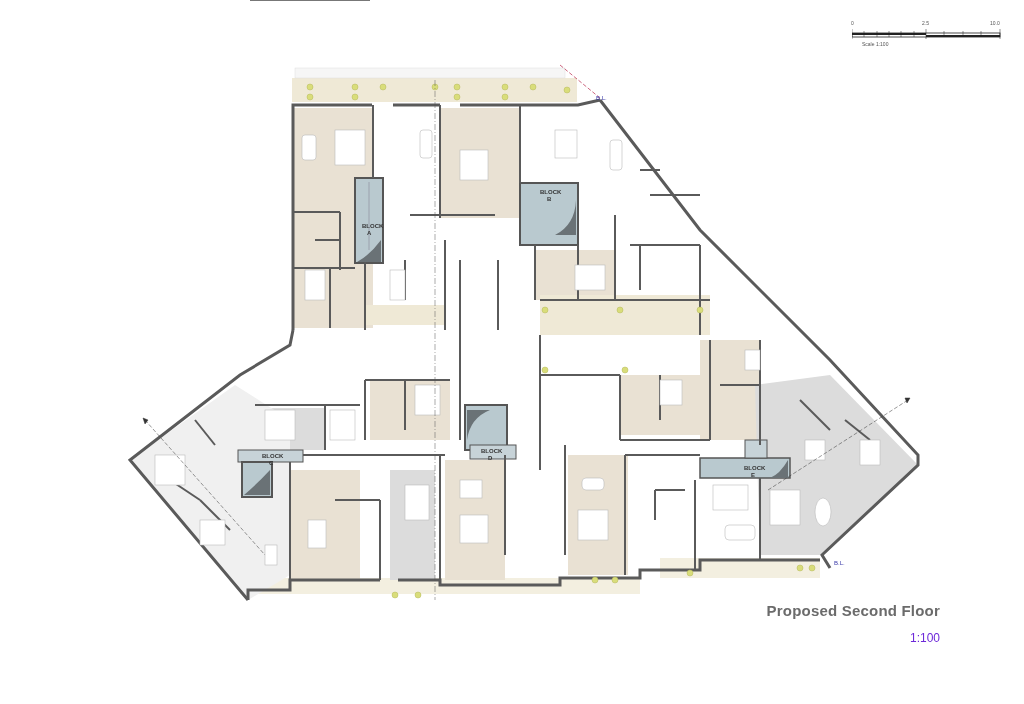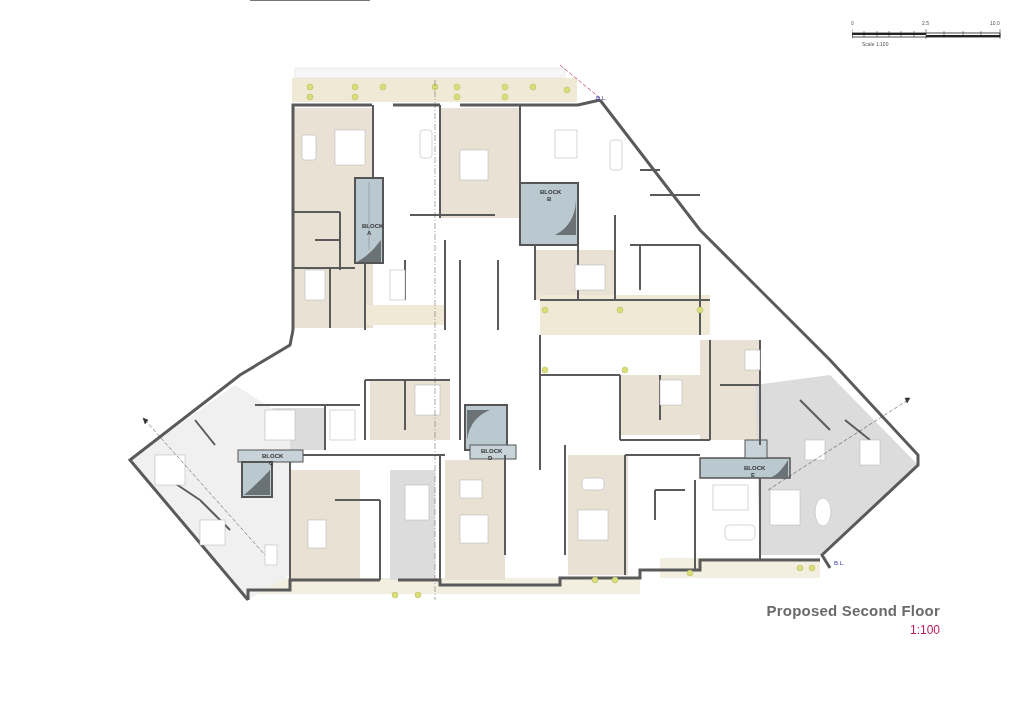--- a/index.html
+++ b/index.html
@@ -1,20 +1,20 @@
 <!DOCTYPE html>
 <html><head>
 <meta charset="utf-8">
 <style>
   html,body{margin:0;padding:0;background:#ffffff;}
   body{width:1024px;height:704px;position:relative;overflow:hidden;font-family:"Liberation Sans",sans-serif;}
   #plan{position:absolute;left:0;top:0;width:1024px;height:704px;}
   .title-block{position:absolute;right:84px;top:602px;text-align:right;color:#6b6b6b;}
   .title-block .t{font-size:15px;font-weight:bold;letter-spacing:0.2px;text-align:center;}
-  .title-block .s{font-size:12px;margin-top:4px;color:#be185d;}
+  .title-block .s{font-size:12px;margin-top:12px;color:#6d28d9;}
   .scale-bar{position:absolute;left:852px;top:20px;width:150px;height:28px;}
   .scale-bar .lbl{position:absolute;font-size:5px;color:#555;}
   .top-line{position:absolute;left:250px;top:0;width:120px;height:1px;background:#777;}
   .blk{font-family:"Liberation Sans",sans-serif;font-size:6px;fill:#333;font-weight:bold;}
   .bl{font-family:"Liberation Sans",sans-serif;font-size:6px;fill:#3a3aa8;}
 </style>
 </head>
 <body>
 
 <div class="top-line"></div>

